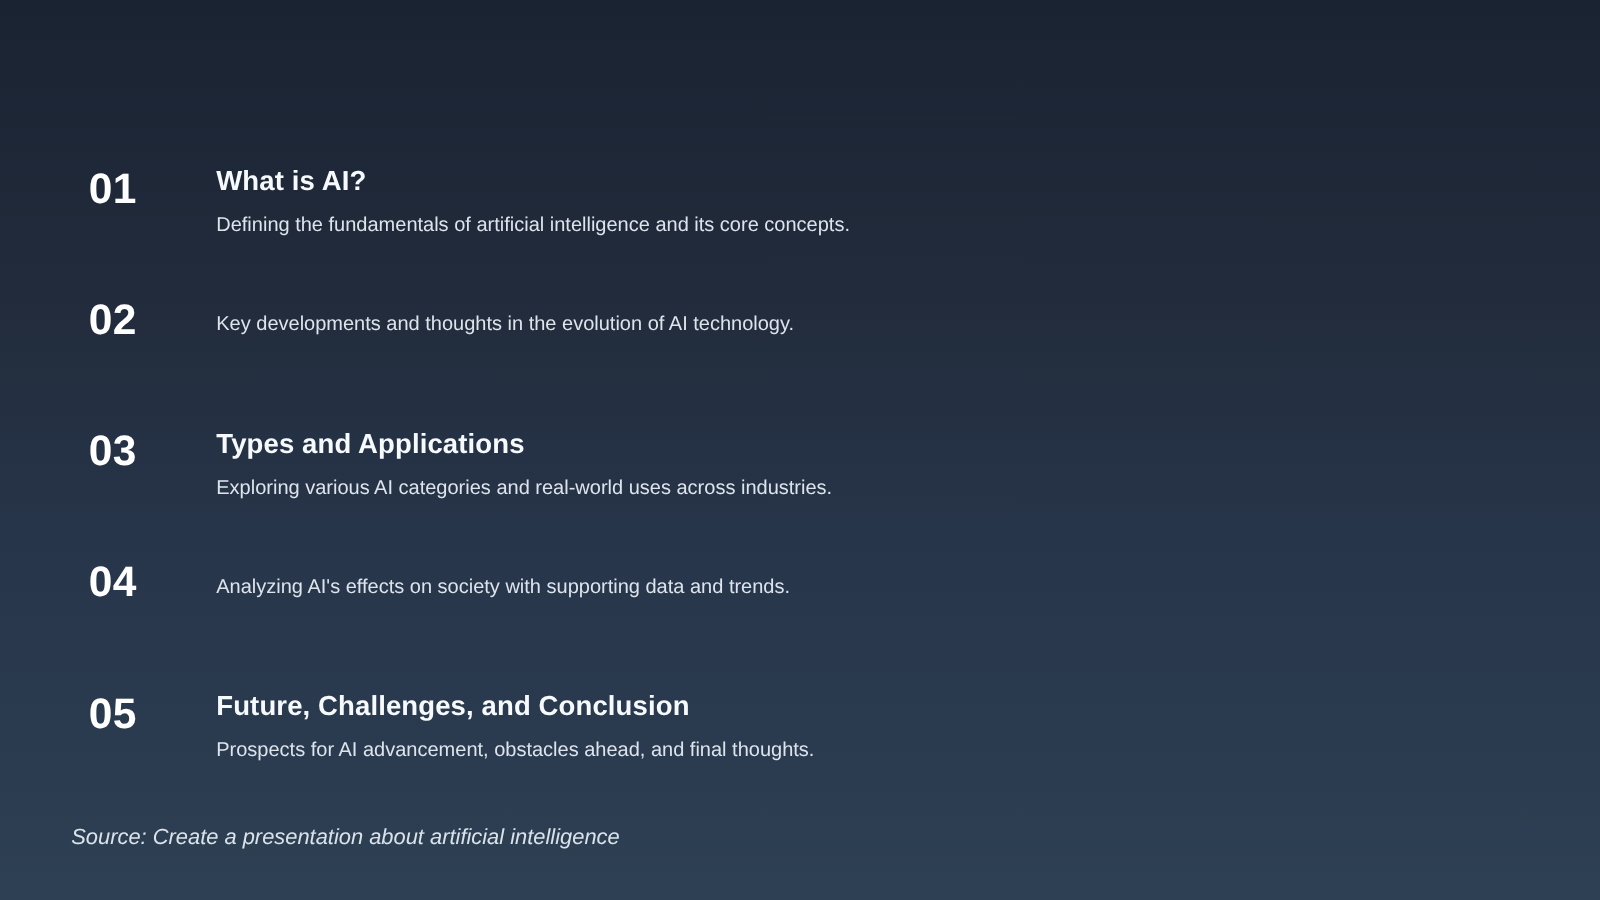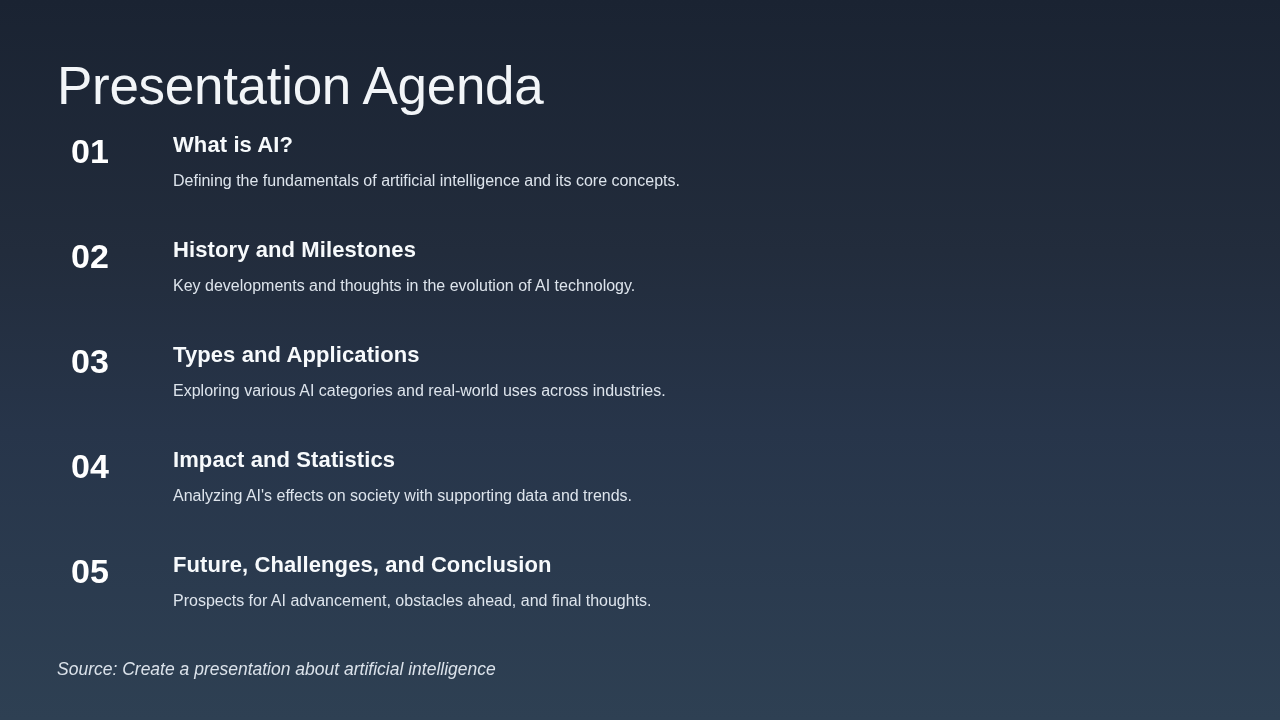--- a/index.html
+++ b/index.html
@@ -95,52 +95,49 @@
     font-weight: 400;
     color: #dbe2ea;
     white-space: nowrap;
   }
 </style>
 </head>
 <body>
 
 <div class="slide">
 
-  <h1 class="slide-title">Presentation Agenda</h1>
 
   <div class="agenda-list">
 
     <div class="agenda-item">
       <div class="item-number">01</div>
       <div class="item-body">
         <div class="item-heading">What is AI?</div>
         <div class="item-desc">Defining the fundamentals of artificial intelligence and its core concepts.</div>
       </div>
     </div>
 
     <div class="agenda-item">
       <div class="item-number">02</div>
       <div class="item-body">
-        <div class="item-heading">History and Milestones</div>
         <div class="item-desc">Key developments and thoughts in the evolution of AI technology.</div>
       </div>
     </div>
 
     <div class="agenda-item">
       <div class="item-number">03</div>
       <div class="item-body">
         <div class="item-heading">Types and Applications</div>
         <div class="item-desc">Exploring various AI categories and real-world uses across industries.</div>
       </div>
     </div>
 
     <div class="agenda-item">
       <div class="item-number">04</div>
       <div class="item-body">
-        <div class="item-heading">Impact and Statistics</div>
         <div class="item-desc">Analyzing AI's effects on society with supporting data and trends.</div>
       </div>
     </div>
 
     <div class="agenda-item">
       <div class="item-number">05</div>
       <div class="item-body">
         <div class="item-heading">Future, Challenges, and Conclusion</div>
         <div class="item-desc">Prospects for AI advancement, obstacles ahead, and final thoughts.</div>
       </div>

